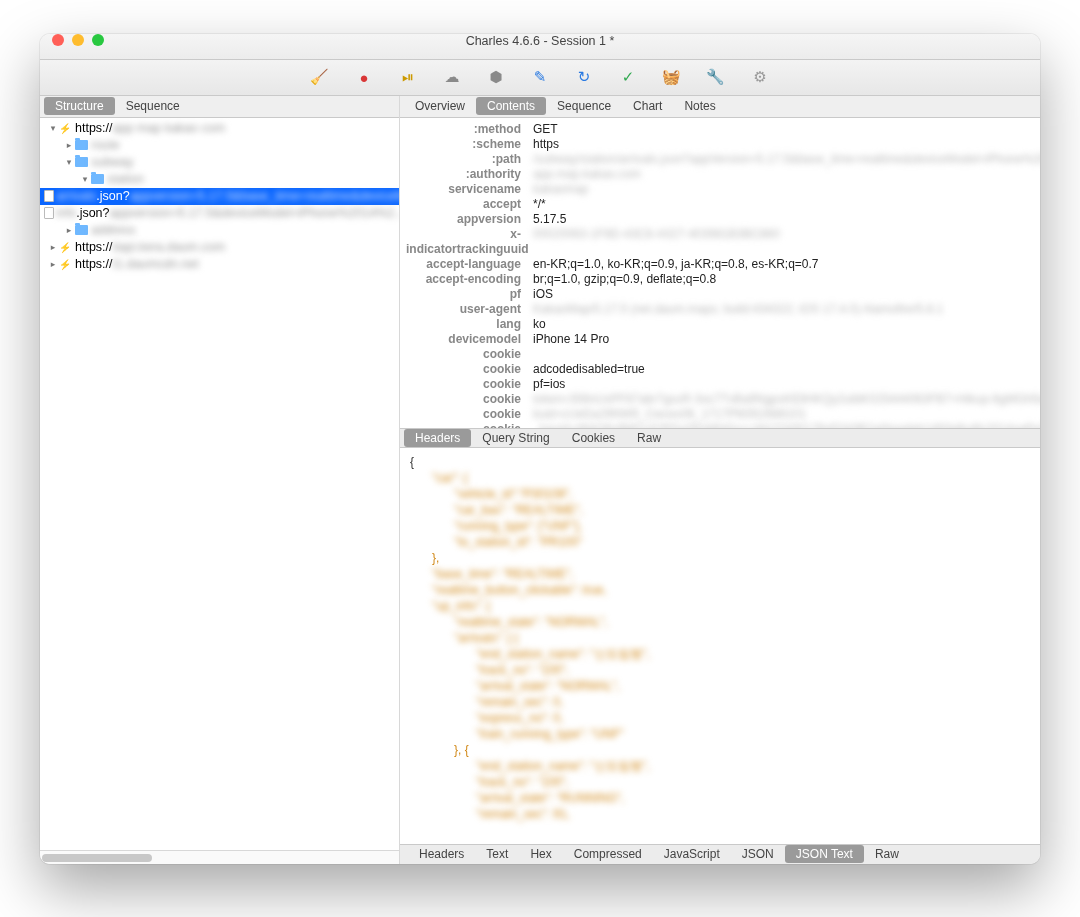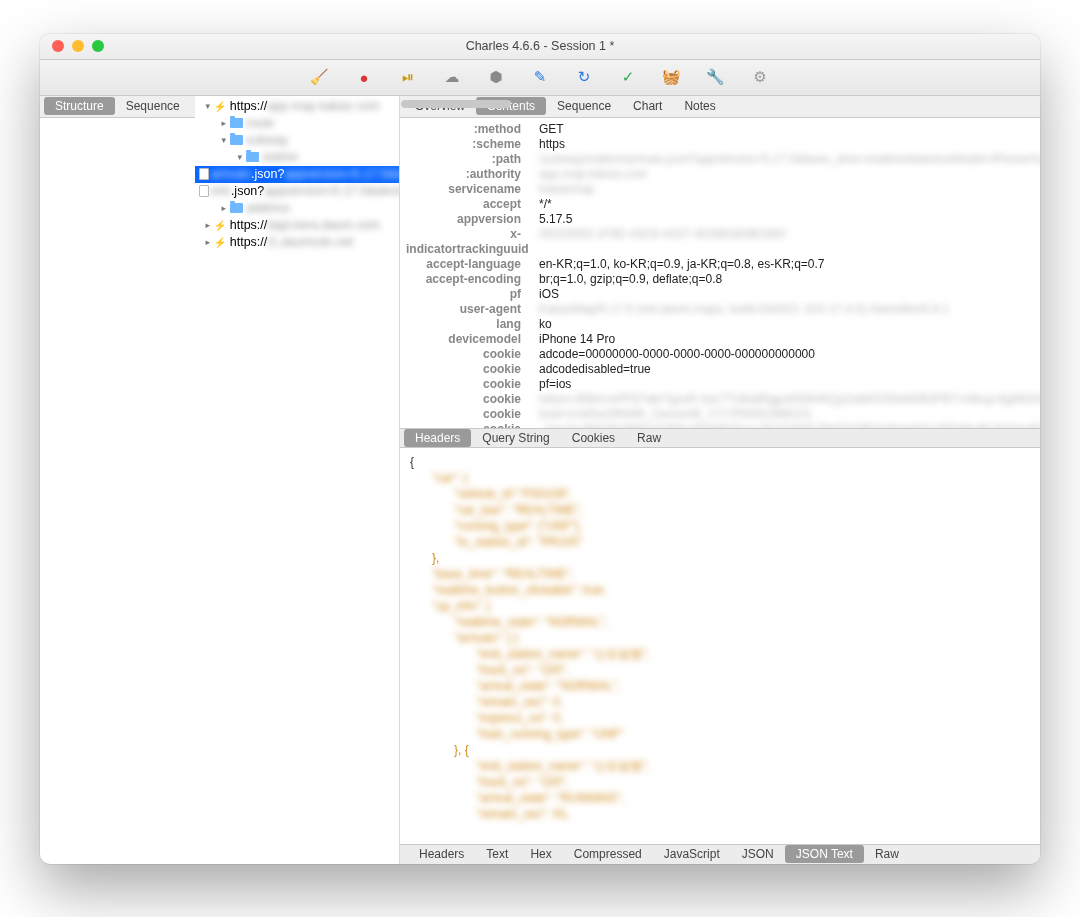--- a/index.html
+++ b/index.html
@@ -14,31 +14,31 @@
     --blur-bg:#eee;
   }
   *{box-sizing:border-box;font-family:-apple-system,"Helvetica Neue",Arial,sans-serif;}
   body{margin:0;background:#fff;display:flex;align-items:center;justify-content:center;height:917px;}
   .window{
     width:1000px;height:830px;background:#fff;border-radius:10px;
     box-shadow:0 25px 60px rgba(0,0,0,.35),0 0 0 1px rgba(0,0,0,.06);
     display:flex;flex-direction:column;overflow:hidden;
     margin:30px 40px 50px 40px;
   }
-  .titlebar{height:26px;background:linear-gradient(#f5f5f5,#ececec);display:flex;align-items:center;border-bottom:1px solid var(--chrome-border);position:relative;}
+  .titlebar{height:26px;background:linear-gradient(#f5f5f5,#ececec);display:flex;align-items:flex-start;border-bottom:1px solid var(--chrome-border);position:relative;}
   .traffic{display:flex;gap:8px;margin-left:12px;}
   .tl{width:12px;height:12px;border-radius:50%;}
   .tl.r{background:#ff5f57;}
   .tl.y{background:#febc2e;}
   .tl.g{background:#28c840;}
   .title{position:absolute;left:0;right:0;text-align:center;font-size:12.5px;color:#444;}
   .toolbar{height:36px;background:linear-gradient(#f3f3f3,#e7e7e7);border-bottom:1px solid var(--chrome-border);display:flex;align-items:center;justify-content:center;gap:28px;}
   .ticon{width:16px;height:16px;display:inline-flex;align-items:center;justify-content:center;font-size:15px;}
   .body{flex:1;display:flex;min-height:0;}
-  .left{width:360px;display:flex;border-right:1px solid var(--divider);min-height:0;}
+  .left{width:360px;display:flex;flex-direction:column;border-right:1px solid var(--divider);min-height:0;}
   .right{flex:1;display:flex;flex-direction:column;min-height:0;}
   .tabs{display:flex;gap:0;background:#efefef;border-bottom:1px solid var(--chrome-border);height:22px;align-items:center;padding:0 4px;}
   .tab{font-size:12px;color:#444;padding:2px 11px;border-radius:3px;cursor:default;}
   .tab.active{background:var(--tab-active);color:var(--tab-active-text);}
   .subtabs{display:flex;gap:0;background:#ececec;border-top:1px solid var(--chrome-border);border-bottom:1px solid var(--chrome-border);height:20px;align-items:center;padding:0 4px;}
   .tree{flex:1;overflow:auto;font-size:12.5px;padding:2px 0;}
   .trow{display:flex;align-items:center;height:17px;padding:0 4px;white-space:nowrap;}
   .trow.sel{background:var(--row-sel);color:var(--row-sel-text);}
   .tw{display:inline-block;text-align:center;}
   .disclose{width:10px;font-size:9px;color:#777;}
@@ -49,21 +49,21 @@
   .file{width:10px;height:12px;background:#fff;border:1px solid #bbb;border-radius:1px;}
   .lock{font-size:10px;color:#f0b400;}
   .blur{filter:blur(3px);color:#999;}
   .trow.sel .blur{color:#cfe1ff;}
   .hscroll{height:14px;border-top:1px solid var(--divider);background:#fafafa;position:relative;}
   .hscroll .thumb{position:absolute;left:2px;top:3px;width:110px;height:8px;background:#c8c8c8;border-radius:4px;}
   .filter{height:24px;border-top:1px solid var(--divider);display:flex;align-items:center;padding:0 6px;font-size:12px;color:#555;}
   .filter input{flex:1;margin-left:4px;height:18px;border:1px solid #ccc;border-radius:3px;padding:0 4px;font-size:12px;}
   .headers-pane{overflow:auto;font-size:12px;padding:4px 6px;}
   .hl{display:flex;line-height:15px;}
-  .hk{width:115px;text-align:right;color:#888;margin-right:18px;flex-shrink:0;font-weight:600;}
+  .hk{width:115px;text-align:right;color:#888;margin-right:12px;flex-shrink:0;font-weight:600;}
   .hv{color:#222;overflow:hidden;text-overflow:ellipsis;white-space:nowrap;}
   .hv.blur{color:#bbb;}
   .json-pane{flex:1;overflow:auto;font-family:Menlo,Consolas,monospace;font-size:12px;padding:6px 10px;color:#333;line-height:16px;}
   .json-pane .k{color:#d18817;}
   .bottom-tabs{display:flex;gap:0;background:#ececec;border-top:1px solid var(--chrome-border);height:20px;align-items:center;padding:0 8px;}
   .statusbar{height:22px;background:linear-gradient(#f3f3f3,#e7e7e7);border-top:1px solid var(--chrome-border);display:flex;align-items:center;font-size:11.5px;color:#555;padding:0 8px;}
   .rec{margin-left:auto;background:#9a9a9a;color:#fff;padding:1px 7px;border-radius:3px;font-size:11px;}
   .right-top{display:flex;min-height:0;height:330px;border-bottom:0;}
   .right-top-inner{flex:1;display:flex;flex-direction:column;min-height:0;}
 </style>
@@ -249,21 +249,20 @@
               <div class="hl">
                 <div class="hk">lang</div>
                 <div class="hv">ko</div>
               </div>
               <div class="hl">
                 <div class="hk">devicemodel</div>
                 <div class="hv">iPhone 14 Pro</div>
               </div>
               <div class="hl">
                 <div class="hk">cookie</div>
-                <div class="hv">adcode=00000000-0000-0000-0000-000000000000</div>
               </div>
               <div class="hl">
                 <div class="hk">cookie</div>
                 <div class="hv">adcodedisabled=true</div>
               </div>
               <div class="hl">
                 <div class="hk">cookie</div>
                 <div class="hv">pf=ios</div>
               </div>
               <div class="hl">

